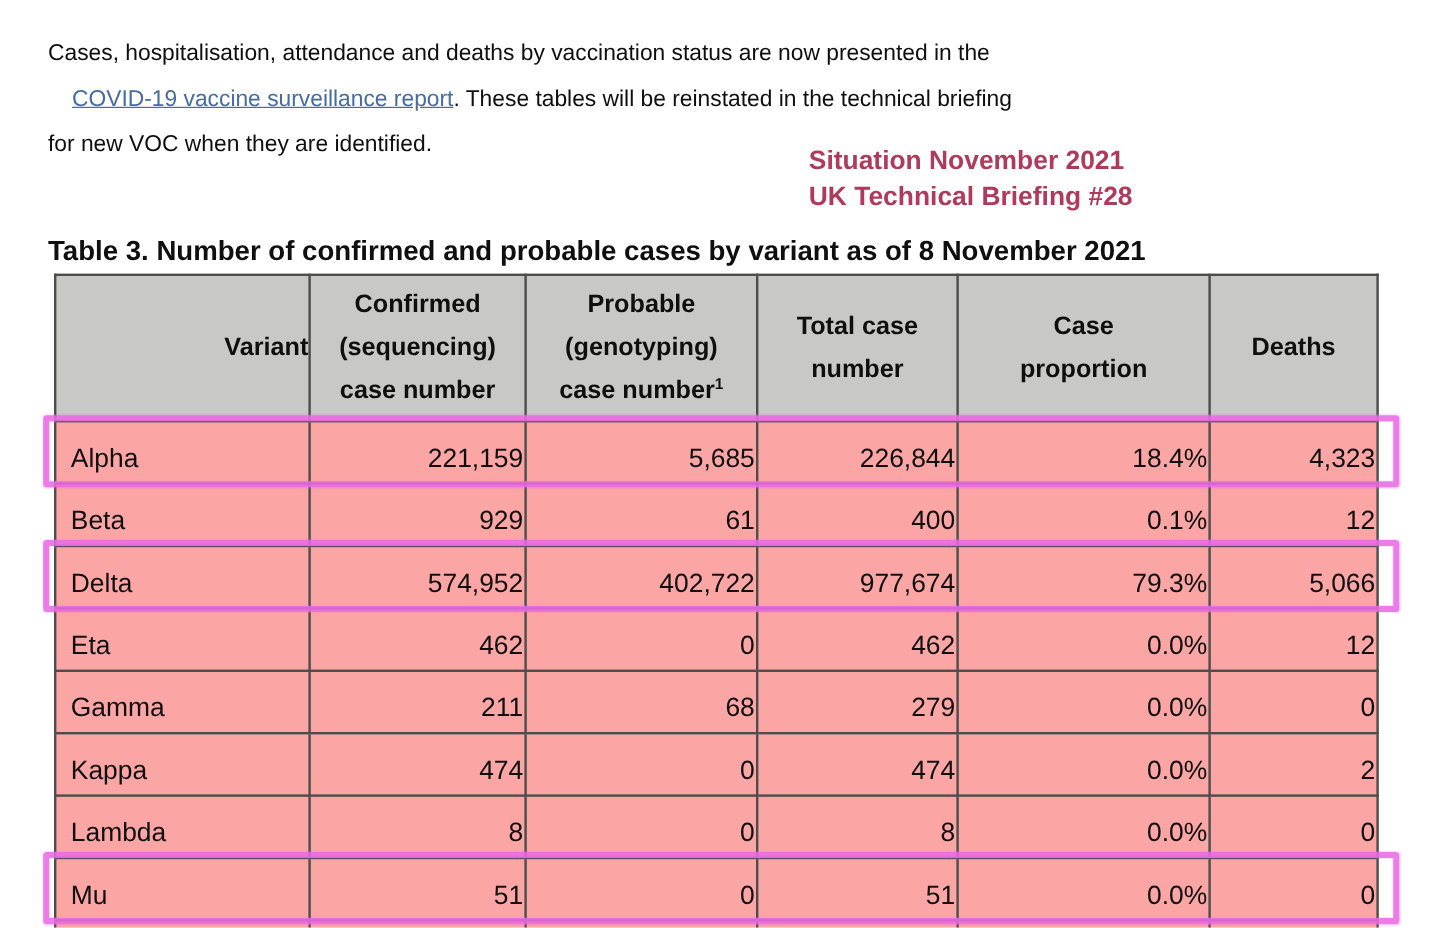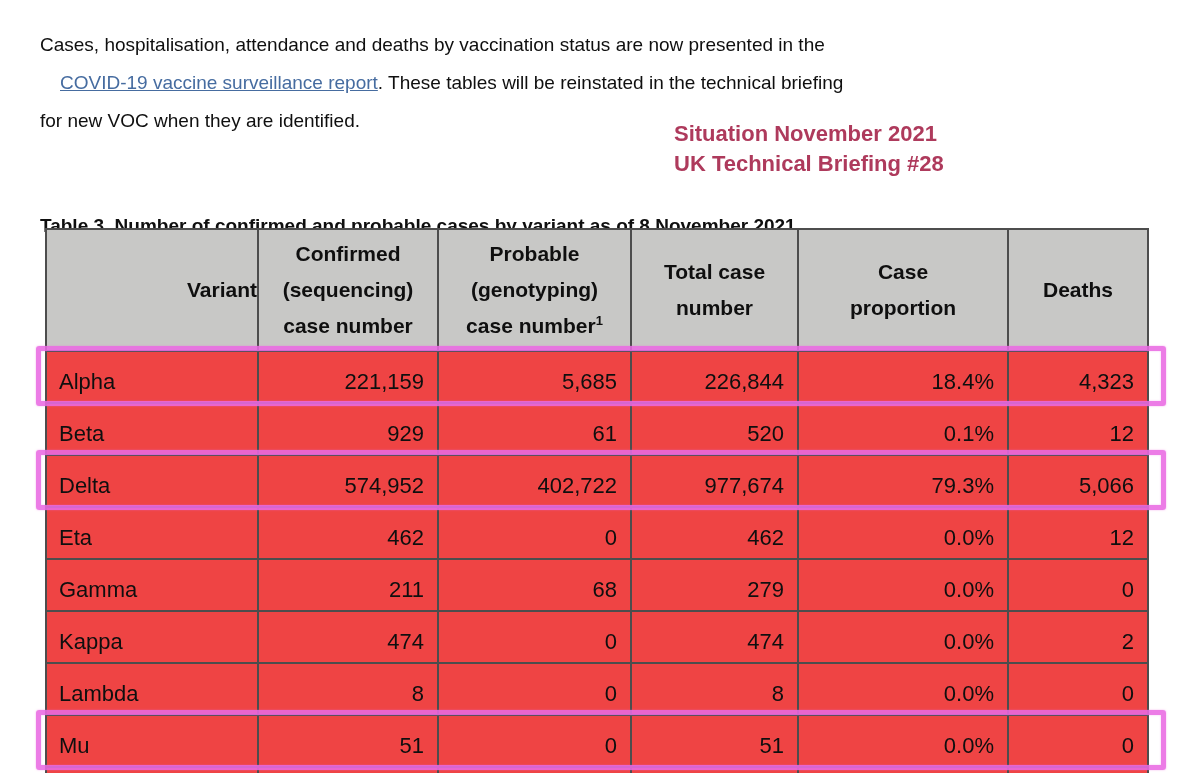--- a/index.html
+++ b/index.html
@@ -31,25 +31,24 @@
     font-size: 22px;
     font-weight: bold;
     line-height: 30px;
     color: #ae3a5c;
     white-space: nowrap;
     margin-left: 46px;
   }
   .table-title {
     position: absolute;
     left: 40px; top: 196px;
-    font-size: 19px;
+    font-size: 23px;
     font-weight: bold;
     color: #0f0f0f;
     white-space: nowrap;
-    margin-top: 19px;
   }
   table.variant-table {
     position: absolute;
     left: 45px; top: 228px;
     border-collapse: collapse;
     table-layout: fixed;
     width: 1102px;
   }
   .variant-table th, .variant-table td {
     border: 2px solid #4d4d4d;
@@ -66,24 +65,24 @@
   }
   .variant-table thead th.variant-col {
     text-align: right;
     padding-left: 12px;
   }
   .variant-table tbody td {
     height: 52px;
     font-size: 22px;
     vertical-align: bottom;
     padding-bottom: 7px;
-    background: #ef4444;
+    background: #fca5a5;
   }
   .variant-table td.cell-variant { text-align: left; padding-left: 12px; }
-  .variant-table td.cell-num { text-align: right; padding-right: 13px; }
+  .variant-table td.cell-num { text-align: right; padding-right: 1px; }
   .variant-table tr.partial-row td { height: 30px; }
   sup { font-size: 13px; vertical-align: super; line-height: 0; }
   .highlight-box {
     position: absolute;
     left: 36px;
     width: 1130px;
     height: 60px;
     border: 5px solid rgba(233, 106, 226, 0.88);
     border-radius: 3px;
     box-shadow: 0 0 2px rgba(233,106,226,0.55), inset 0 0 2px rgba(233,106,226,0.45);
@@ -149,21 +148,21 @@
       <td class="cell-num">221,159</td>
       <td class="cell-num">5,685</td>
       <td class="cell-num">226,844</td>
       <td class="cell-num">18.4%</td>
       <td class="cell-num">4,323</td>
     </tr>
     <tr>
       <td class="cell-variant">Beta</td>
       <td class="cell-num">929</td>
       <td class="cell-num">61</td>
-      <td class="cell-num">520</td>
+      <td class="cell-num">400</td>
       <td class="cell-num">0.1%</td>
       <td class="cell-num">12</td>
     </tr>
     <tr>
       <td class="cell-variant">Delta</td>
       <td class="cell-num">574,952</td>
       <td class="cell-num">402,722</td>
       <td class="cell-num">977,674</td>
       <td class="cell-num">79.3%</td>
       <td class="cell-num">5,066</td>

